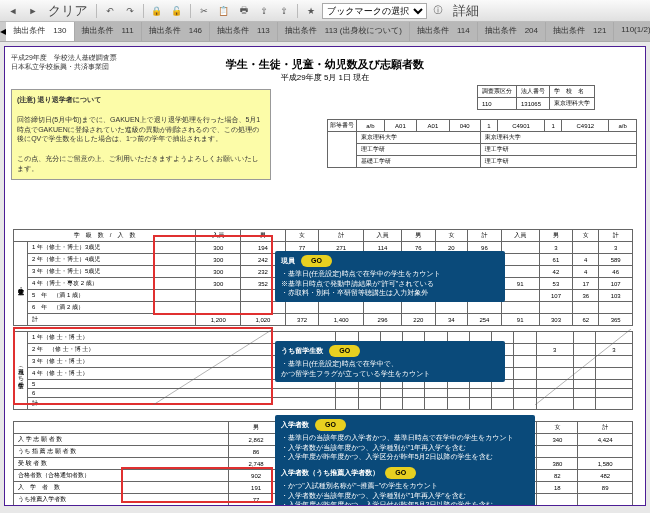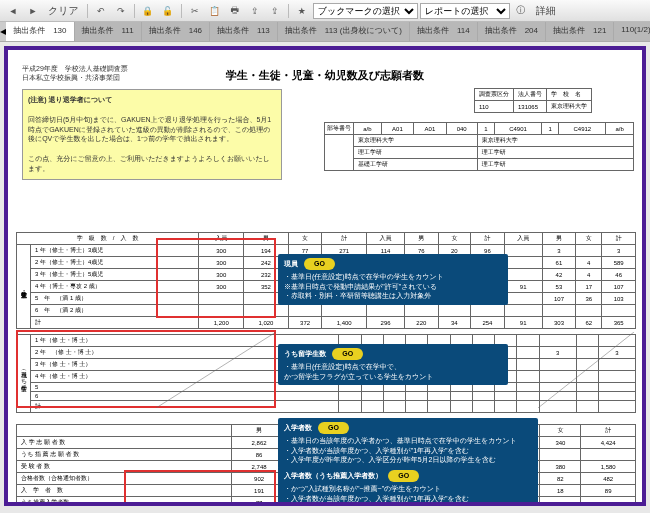--- a/index.html
+++ b/index.html
@@ -1,26 +1,26 @@
 <!DOCTYPE html>
 <html><head>
 <meta charset="utf-8">
 <style>
 *{box-sizing:border-box;margin:0;padding:0}
 body{font-family:"Meiryo","MS PGothic",sans-serif;font-size:9px;background:#e8e8e8;width:650px;height:513px;overflow:hidden}
 .toolbar{background:linear-gradient(#fafafa,#e0e0e0);height:22px;border-bottom:1px solid #bbb;display:flex;align-items:center;padding:0 4px;gap:2px}
 .tb-btn{width:18px;height:16px;display:flex;align-items:center;justify-content:center;border-radius:2px;color:#555}
 .tb-sep{width:1px;height:14px;background:#bbb;margin:0 2px}
-.tb-text{font-size:10px;color:#444;padding:0 4px}
+.tb-text{font-size:13px;color:#444;padding:0 4px}
 .tb-sel{font-size:9px;height:16px;border:1px solid #aaa;background:#fff;min-width:90px}
 .tabs{background:#d8d8d8;height:20px;display:flex;border-bottom:1px solid #aaa}
 .tab{padding:3px 7px;font-size:8px;background:#b8b8b8;color:#333;border-right:1px solid #aaa;white-space:nowrap}
 .tab.active{background:#fff}
 .tab-scroll{width:16px;display:flex;align-items:center;justify-content:center;background:#ccc;font-size:8px}
-.page{background:#fff;margin:4px;border:4px solid #4c1d95;height:460px;padding:14px;position:relative;overflow:hidden}
+.page{background:#fff;margin:4px;border:1px solid #4c1d95;height:460px;padding:6px;position:relative;overflow:hidden}
 .hdr-l{font-size:7px;color:#333;line-height:1.3}
 .title{text-align:center;font-size:11px;font-weight:bold;margin-top:-14px}
 .subtitle{text-align:center;font-size:8px;margin-bottom:4px}
 .info-tbl{position:absolute;right:50px;top:38px;border-collapse:collapse;font-size:6px}
 .info-tbl td{border:1px solid #666;padding:1px 4px}
 .notice{background:#fcfca8;border:1px solid #999;padding:5px;font-size:7px;width:260px;line-height:1.4;color:#333;margin-top:6px}
 .notice .ttl{font-weight:bold}
 .grid{border-collapse:collapse;font-size:6px;margin-top:4px}
 .grid td,.grid th{border:1px solid #666;padding:1px 2px;text-align:center;white-space:nowrap}
 .grid .lh{text-align:left;padding-left:4px}
@@ -46,21 +46,20 @@
   <span class="tb-btn">🔓</span>
   <span class="tb-sep"></span>
   <span class="tb-btn">✂</span>
   <span class="tb-btn">📋</span>
   <span class="tb-btn">🖶</span>
   <span class="tb-btn">⇪</span>
   <span class="tb-btn">⇪</span>
   <span class="tb-sep"></span>
   <span class="tb-btn">★</span>
   <select class="tb-sel"><option>ブックマークの選択</option></select>
-  <select class="tb-sel"><option>レポートの選択</option></select>
   <span class="tb-btn">ⓘ</span>
   <span class="tb-text">詳細</span>
 </div>
 
 <div class="tabs">
   <span class="tab-scroll">◀</span>
   <div class="tab active">抽出条件　130</div>
   <div class="tab">抽出条件　111</div>
   <div class="tab">抽出条件　146</div>
   <div class="tab">抽出条件　113</div>
@@ -71,20 +70,21 @@
   <div class="tab">110(1/2)</div>
 
 </div>
 
 <div class="page">
   <div class="hdr-l">
     <div>平成29年度　学校法人基礎調査票</div>
     <div>日本私立学校振興・共済事業団</div>
   </div>
   <div class="title">学生・生徒・児童・幼児数及び志願者数</div>
+  <div class="subtitle">平成29年度 5月 1日 現在</div>
 
   <table class="info-tbl">
     <tbody>
         <tr>
           <td>調査票区分</td>
           <td>法人番号</td>
           <td colspan="3">学　校　名</td>
         </tr>
     <tr>
           <td>110</td>

